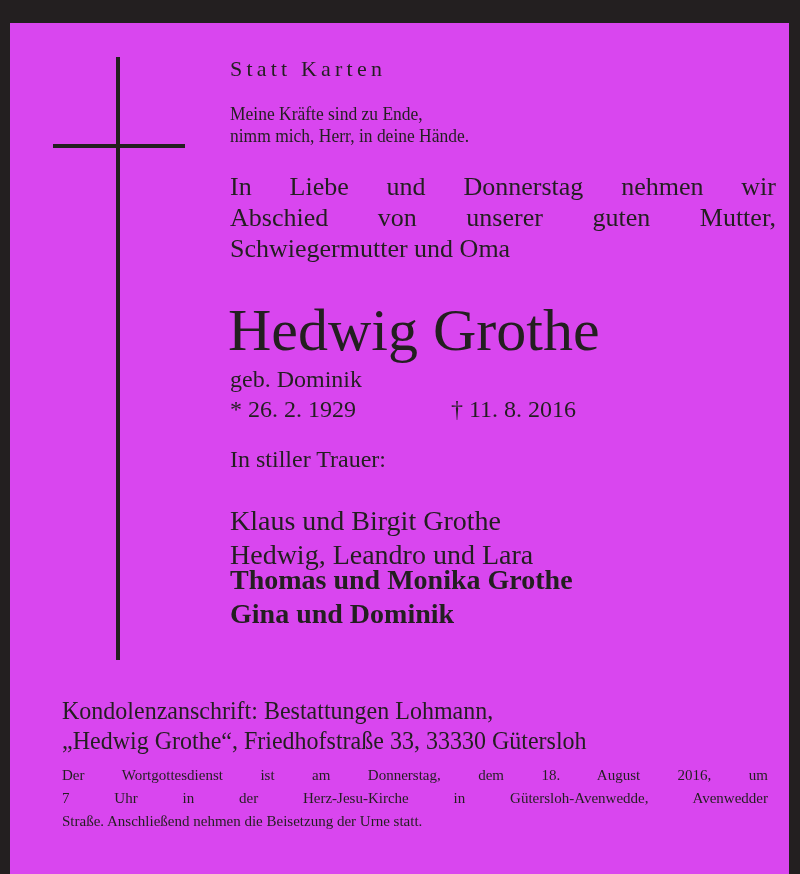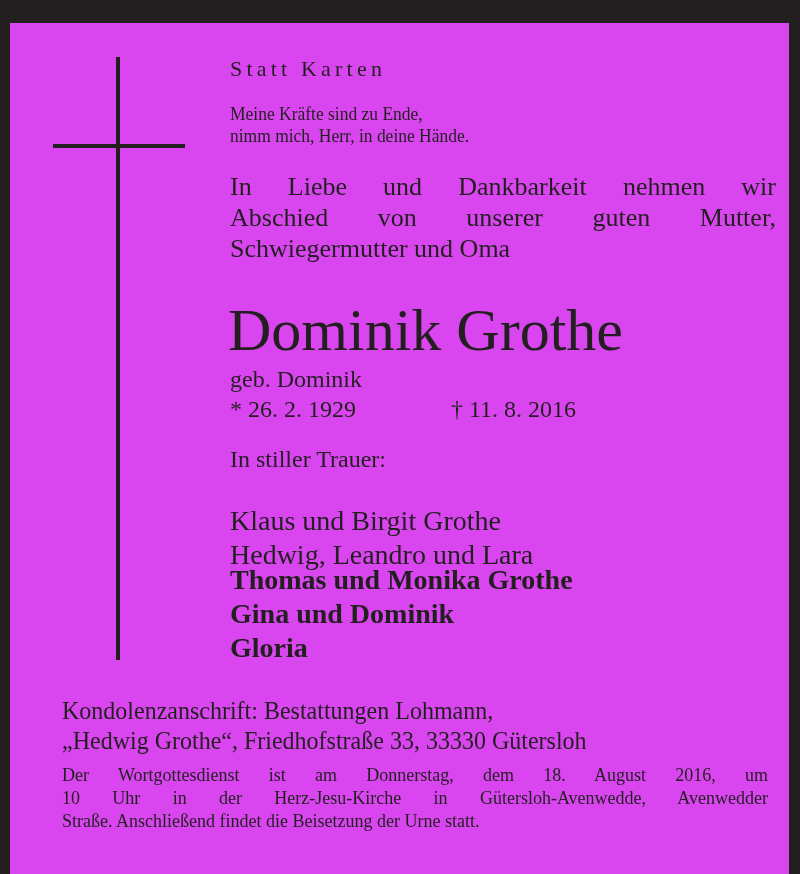--- a/index.html
+++ b/index.html
@@ -114,21 +114,21 @@
       top: 673px;
       font-size: 25px;
       line-height: 30px;
       transform: scaleX(0.96);
       transform-origin: left top;
     }
     .service {
       left: 52px;
       top: 741px;
       width: 706px;
-      font-size: 18px;
+      font-size: 15px;
       line-height: 23px;
       white-space: normal;
     }
     .service .just-wrap {
       display: block;
       text-align: justify;
       text-align-last: justify;
     }
     .service .last { display: block; white-space: nowrap; }
   </style>
@@ -141,47 +141,46 @@
   <div class="cross-h"></div>
 
   <div class="abs header">Statt Karten</div>
 
   <div class="abs verse">
     <div>Meine Kräfte sind zu Ende,</div>
     <div>nimm mich, Herr, in deine Hände.</div>
   </div>
 
   <div class="abs intro">
-    <span class="just">In Liebe und Dankbarkeit nehmen wir</span>
+    <span class="just">In Liebe und Donnerstag nehmen wir</span>
     <span class="just">Abschied von unserer guten Mutter,</span>
     <span class="last">Schwiegermutter und Oma</span>
   </div>
 
-  <div class="abs name">Dominik Grothe</div>
+  <div class="abs name">Hedwig Grothe</div>
   <div class="abs maiden">geb. Dominik</div>
   <div class="abs born">* 26. 2. 1929</div>
   <div class="abs died">† 11. 8. 2016</div>
 
   <div class="abs mourning-label">In stiller Trauer:</div>
 
   <div class="abs family-group g1">
     <div>Klaus und Birgit Grothe</div>
     <div>Hedwig, Leandro und Lara</div>
   </div>
 
   <div class="abs family-group g2">
     <div>Thomas und Monika Grothe</div>
     <div>Gina und Dominik</div>
-    <div>Gloria</div>
   </div>
 
   <div class="abs condolence">
     <div>Kondolenzanschrift: Bestattungen Lohmann,</div>
     <div>„Hedwig Grothe“, Friedhofstraße 33, 33330 Gütersloh</div>
   </div>
 
   <div class="abs service">
     <span class="just-wrap">Der Wortgottesdienst ist am Donnerstag, dem 18. August 2016, um</span>
-    <span class="just-wrap">10 Uhr in der Herz-Jesu-Kirche in Gütersloh-Avenwedde, Avenwedder</span>
-    <span class="last">Straße. Anschließend findet die Beisetzung der Urne statt.</span>
+    <span class="just-wrap">7 Uhr in der Herz-Jesu-Kirche in Gütersloh-Avenwedde, Avenwedder</span>
+    <span class="last">Straße. Anschließend nehmen die Beisetzung der Urne statt.</span>
   </div>
 
 </div>
 
 </body></html>

